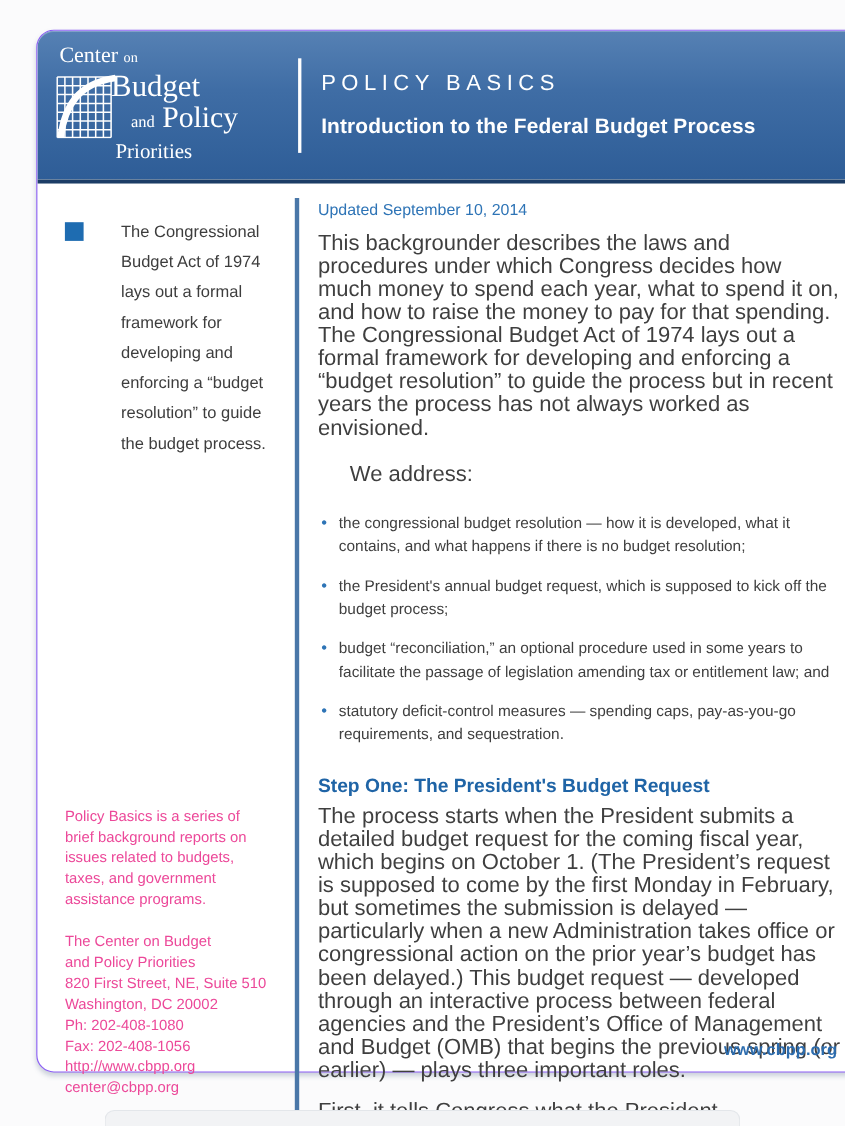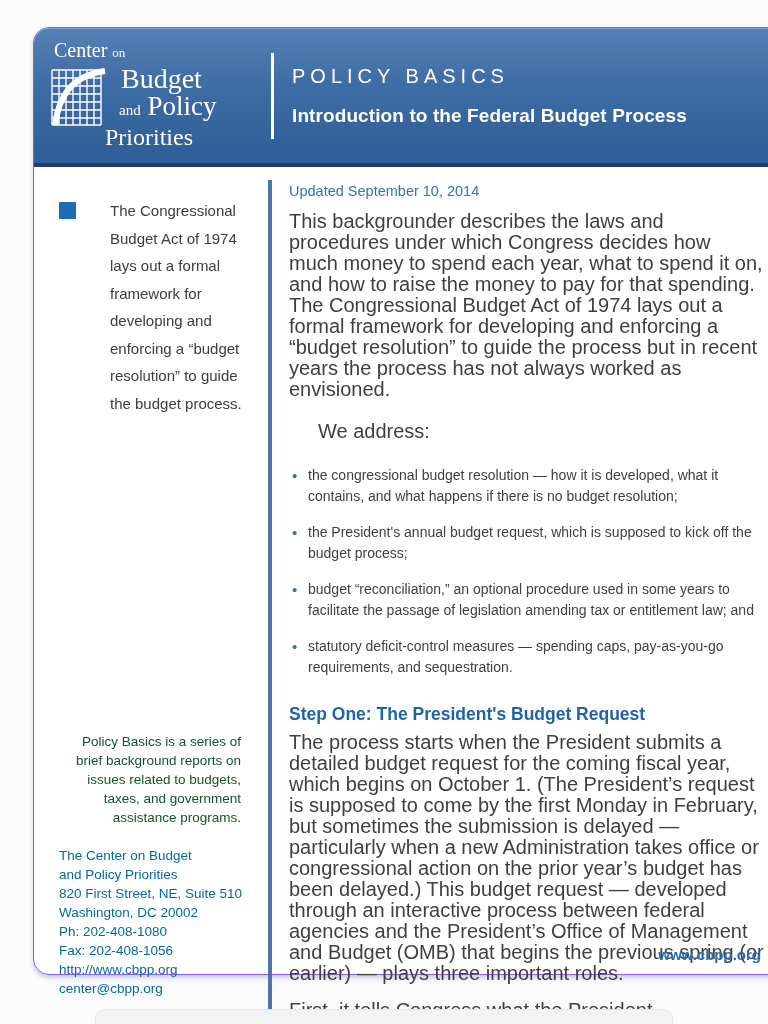--- a/index.html
+++ b/index.html
@@ -15,37 +15,37 @@
             padding-left:17px; position:relative;
             background:linear-gradient(180deg,#5681b4 0%,#3f6da5 40%,#2e5d97 100%);
             border-bottom:4px solid #1c3d66; box-shadow:inset 0 1px 0 #71a;
             box-shadow:inset 0 1px 0 rgba(255,255,255,.25); }
   .logo { width:218px; color:#ffffff; font-family:"Liberation Serif", serif; }
   .logo-line1 { font-size:20px; padding-left:3px; }
   .logo-line1 .small { font-size:13px; }
   .logo-row { display:flex; margin-top:2px; }
   .grid-icon { flex:none; margin-top:2px; }
   .logo-words { margin-left:-46px; padding-top:1px; }
-  .w-budget { font-size:28px; line-height:28px; padding-left:60px; }
+  .w-budget { font-size:28px; line-height:28px; padding-left:40px; }
   .w-andpolicy { font-size:27px; line-height:26px; padding-left:58px; }
   .w-andpolicy .small { font-size:15px; }
-  .w-priorities { font-size:24px; line-height:29px; padding-left:44px; }
+  .w-priorities { font-size:19px; line-height:29px; padding-left:44px; }
   .header-divider { width:3px; height:86px; background:#ffffff; margin-left:2px; flex:none; }
   .titles { padding-left:18px; display:flex; flex-direction:column; gap:17px; color:#ffffff; }
   .kicker { font-size:20px; letter-spacing:5px; font-weight:400; }
   .doc-title { font-size:19px; font-weight:bold; letter-spacing:.1px; white-space:nowrap; }
 
   
   .content { display:flex; }
   .sidebar { width:234px; flex:none; padding:30px 10px 0 25px; }
   .quote-row { display:flex;gap:24px; }
   .quote-square { width:17px; height:17px; background:#1e6cb1; margin:5px 10px 0 0; flex:none; }
   .quote-text { font-size:15px; line-height:27.5px; color:#3d3d3d; width:185px; }
-  .sidebar-note { margin-top:315px; color:#14532d; font-size:13.5px; line-height:19px; width:182px;text-align:right; }
-  .sidebar-contact { margin-top:19px; color:#0369a1; font-size:13.5px; line-height:19px; }
+  .sidebar-note { margin-top:315px; color:#ec4899; font-size:13.5px; line-height:19px; width:182px; }
+  .sidebar-contact { margin-top:19px; color:#ec4899; font-size:13.5px; line-height:19px; }
 
   .main { flex:1; border-left:4px solid #4a77a8; margin-top:13px; min-height:762px;
           padding:3px 24px 20px 17px; }
   .updated { color:#2e74b6; font-size:14.5px; }
   .para { font-size:20px; line-height:21px; color:#3f3f3f; margin-top:12px; }
   .we-address { margin-top:21px;margin-left:29px; }
   .bullets { list-style:none; margin:23px 0 0 2px; }
   .bullets li { position:relative; padding-left:17px; margin-bottom:15px;
                 font-size:14px; line-height:21px; color:#3f3f3f; }
   .bullets li::before { content:"•"; position:absolute; left:1px; top:0;

